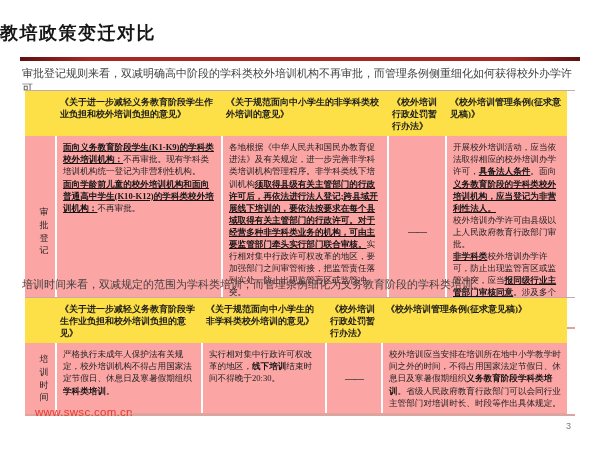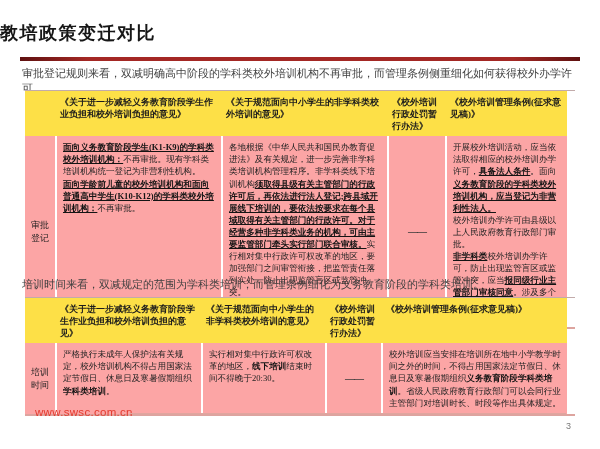--- a/index.html
+++ b/index.html
@@ -37,21 +37,21 @@
   }
   .t-body{border-bottom:2px solid #dda49f;}
   .t-body .c{
     background:#fca5a5;border-left:2px solid #ffffff;
     padding:5px 6px;font-family:Liberation Serif, serif;
     font-size:8.6px;line-height:1.4;color:#232323;
   }
   .t-body .c:first-child{border-left:none;}
   .c.rowlabel{
     display:flex;align-items:center;justify-content:center;text-align:center;
-    font-size:9px;color:#1e1e1e;padding:2px 6px;
+    font-size:9px;color:#1e1e1e;padding:2px 19px;
   }
   .c.dash{
     display:flex;align-items:center;justify-content:center;
     color:#3a3a3a;font-weight:bold;letter-spacing:-1px;font-size:10px;
   }
   .para{margin:0;}
 
   .footer-url{position:absolute;left:35px;top:406px;font-size:11.5px;color:#e23b2e;letter-spacing:.3px;}
   .footer-line{position:absolute;left:130px;right:34px;top:413px;height:1px;background:#e0a59f;}
   .source-note{position:absolute;right:48px;top:442px;font-size:12px;color:#575757;margin-top:17px;}

